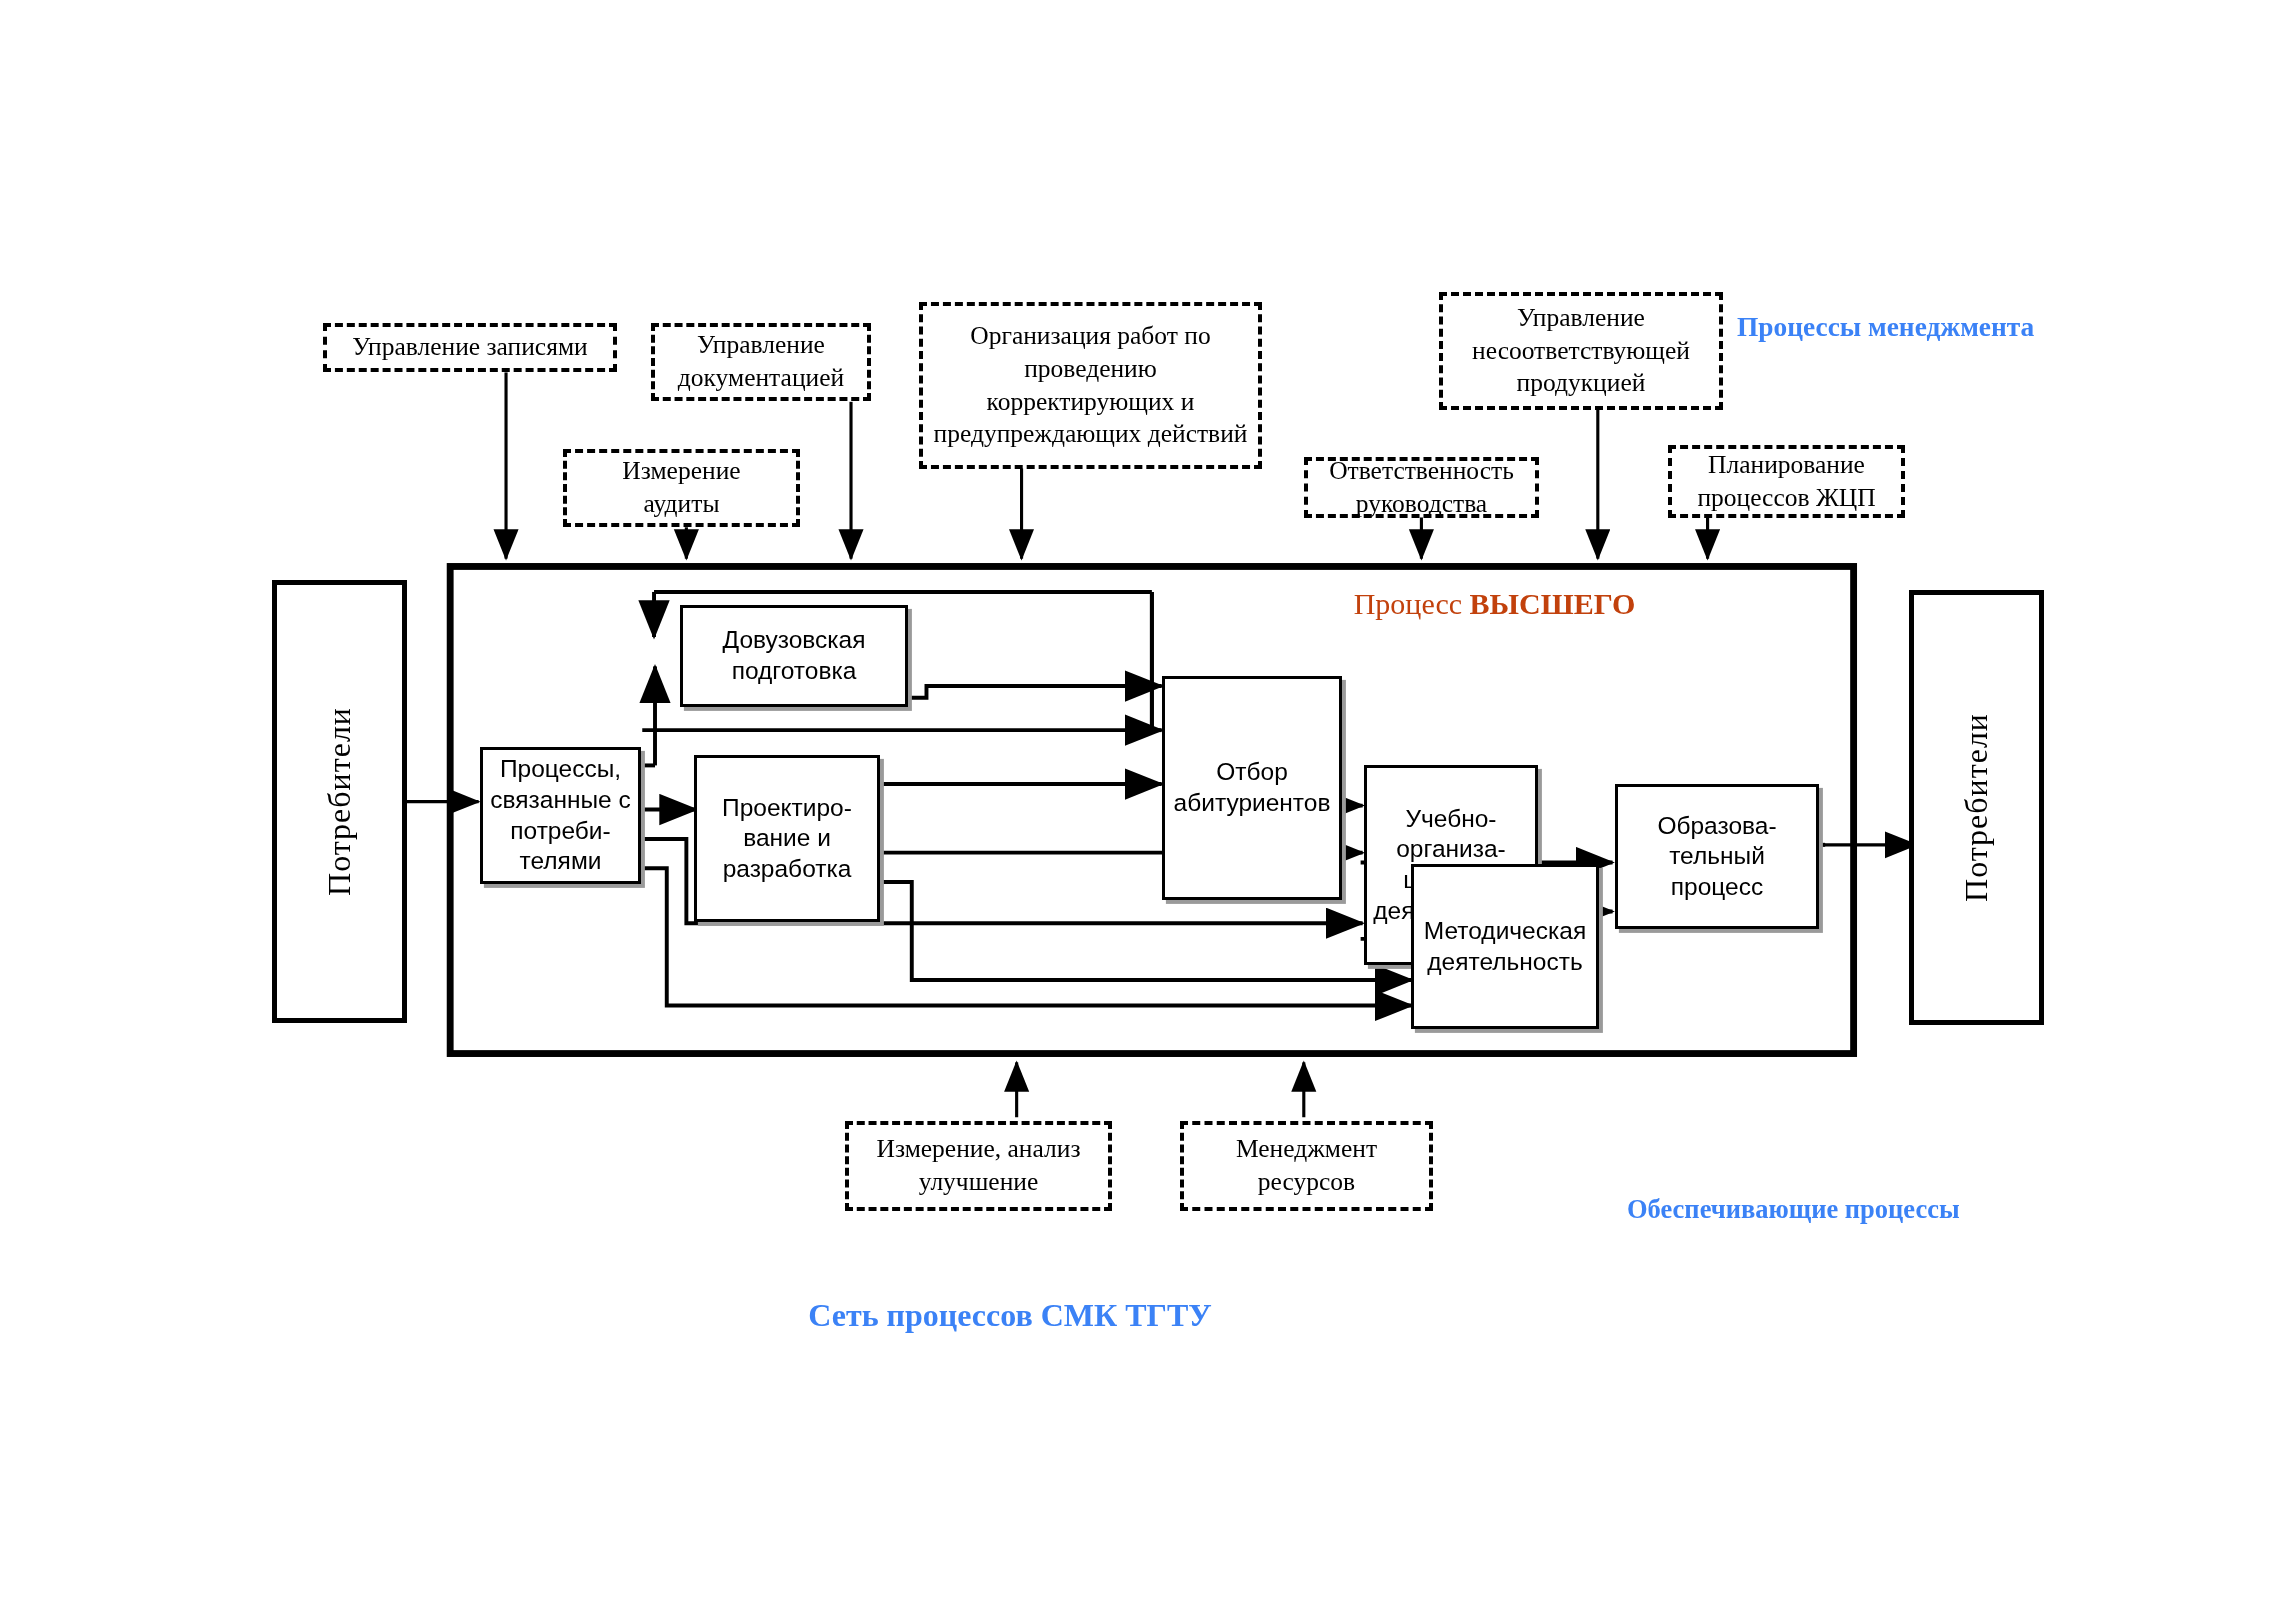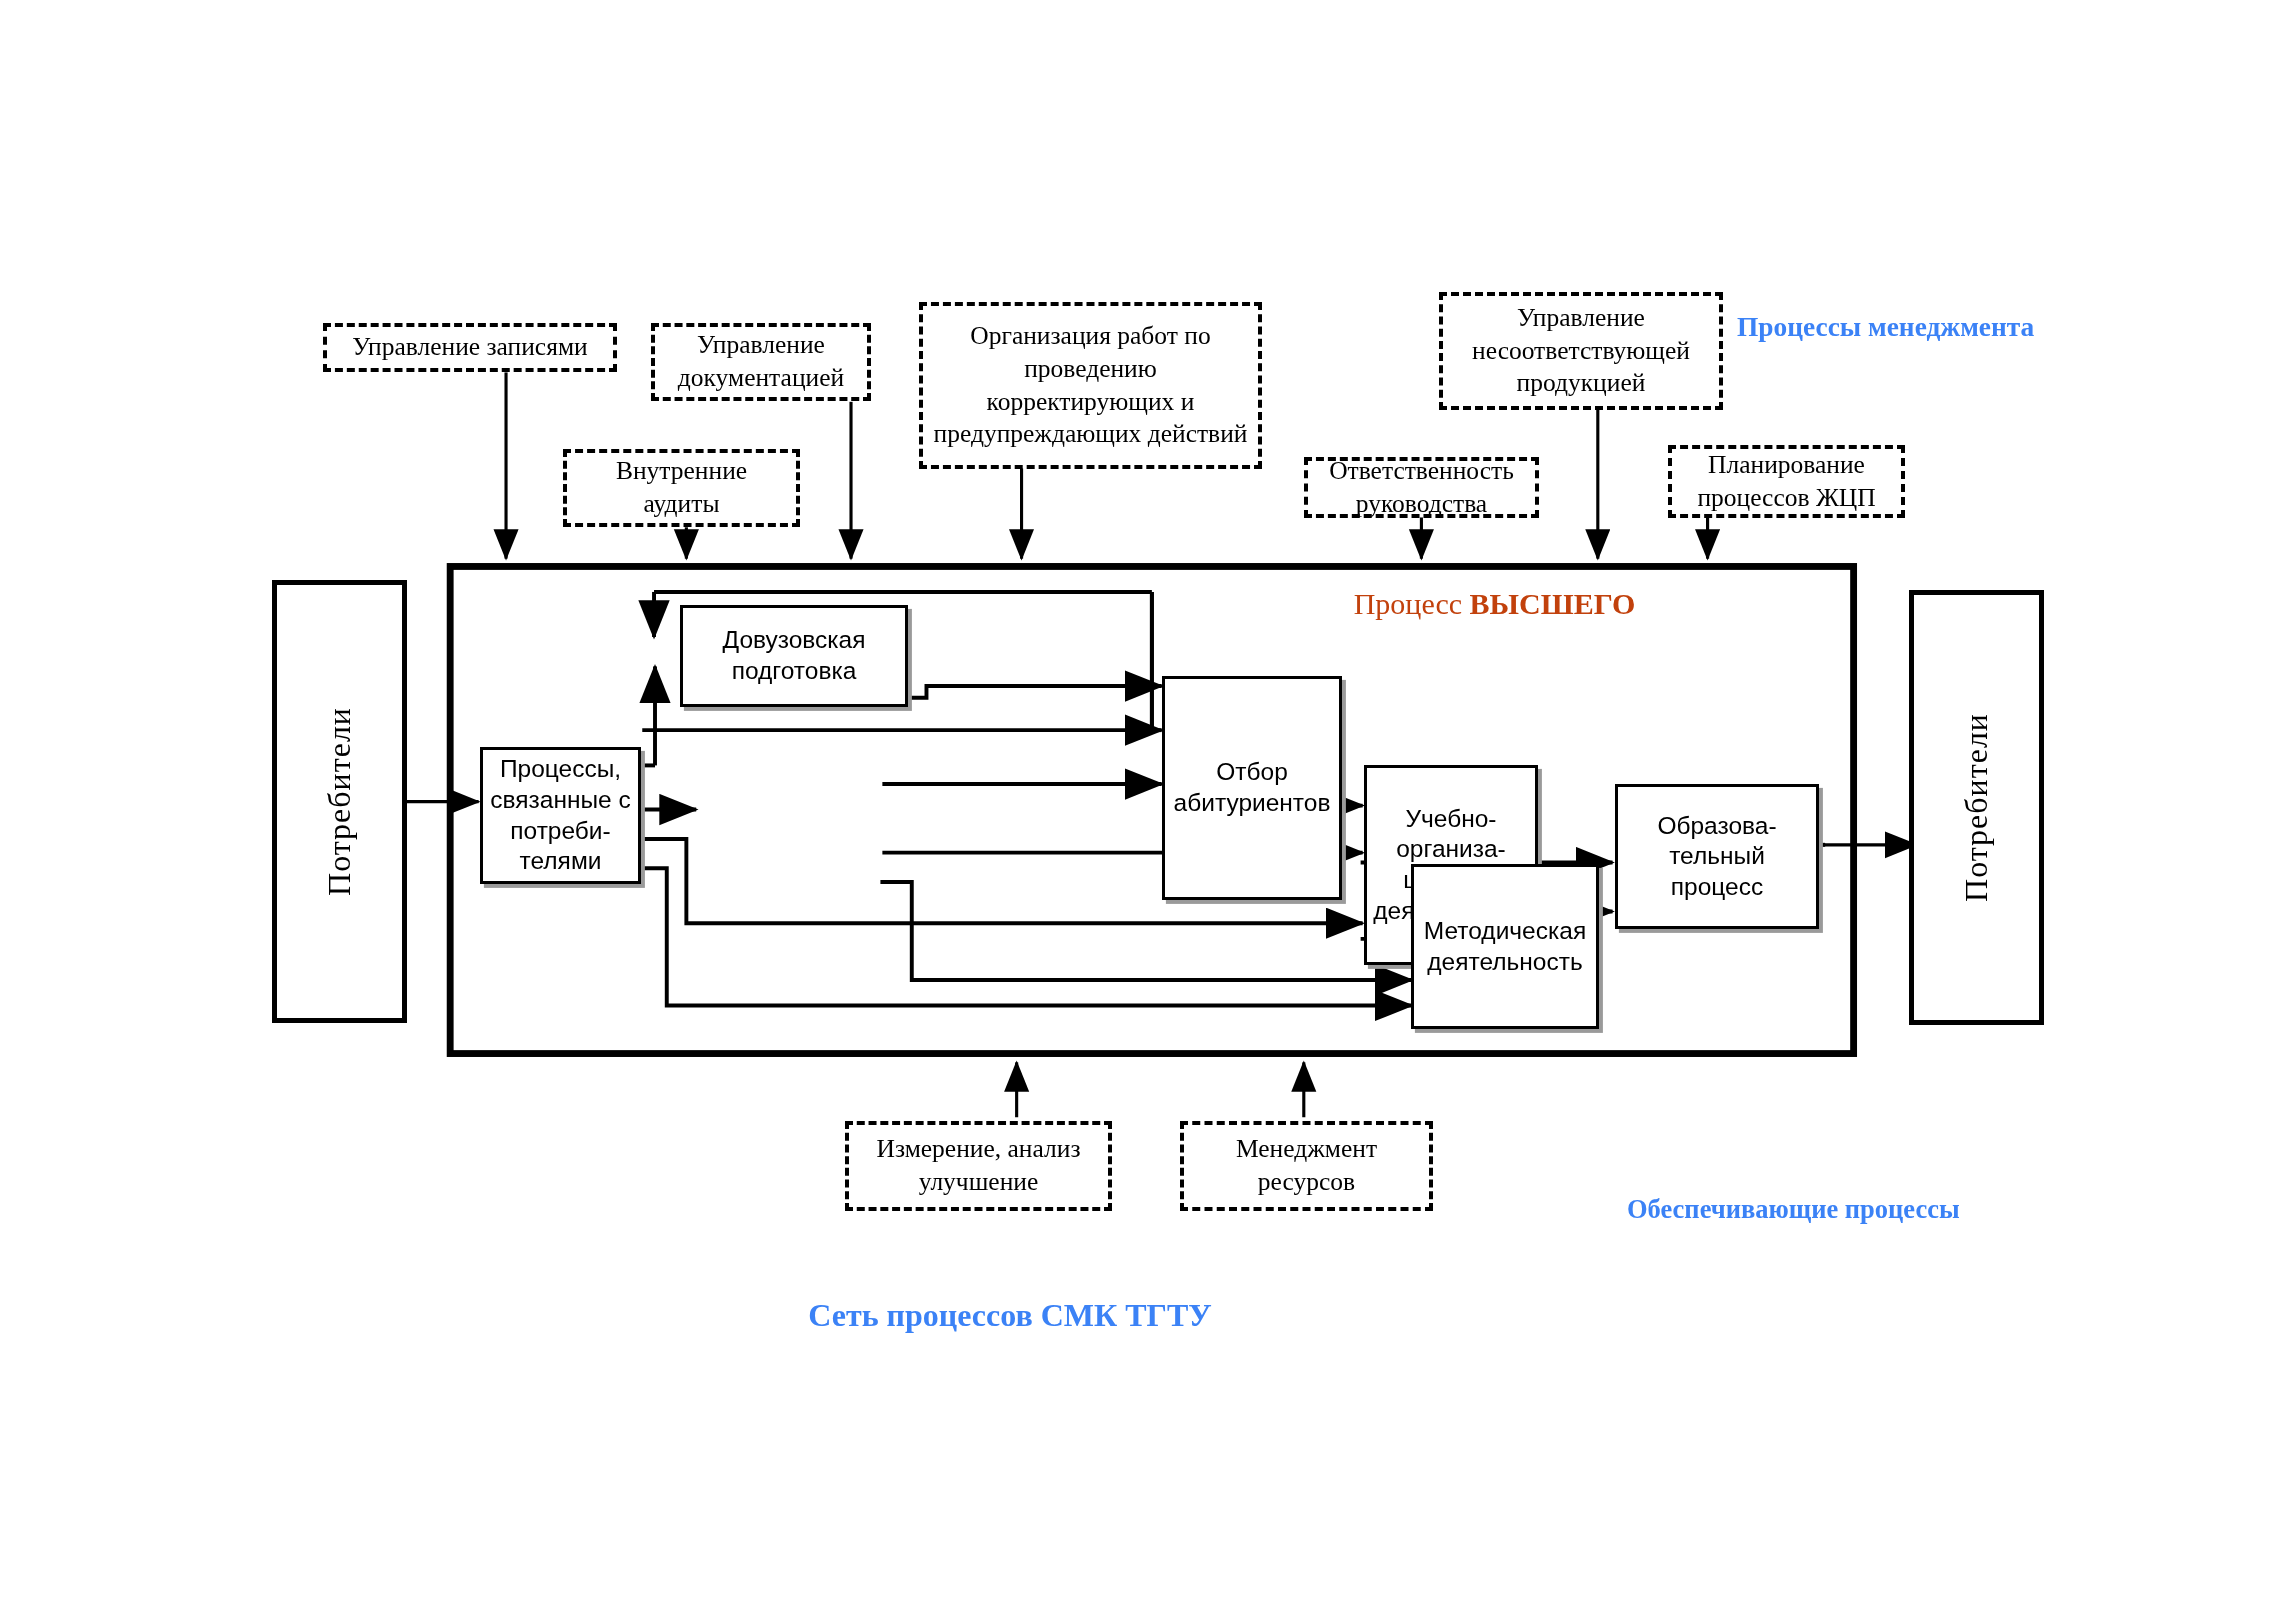--- a/index.html
+++ b/index.html
@@ -107,21 +107,21 @@
   <div class="dashbox" style="left:323px;top:323px;width:294px;height:49px;">
     <span>Управление записями</span>
   </div>
 
   <div class="dashbox" style="left:651px;top:323px;width:220px;height:78px;white-space:pre-line;">
     <span>Управление
 документацией</span>
   </div>
 
   <div class="dashbox" style="left:563px;top:449px;width:237px;height:78px;white-space:pre-line;">
-    <span>Внутренние
+    <span>Измерение
 аудиты</span>
   </div>
 
   <div class="dashbox" style="left:919px;top:302px;width:343px;height:167px;white-space:pre-line;">
     <span>Организация работ по
 проведению
 корректирующих и
 предупреждающих действий</span>
   </div>
 
@@ -162,20 +162,25 @@
 связанные с
 потреби-
 телями</span>
   </div>
 
   <div class="solidbox" style="left:680px;top:605px;width:228px;height:102px;white-space:pre-line;">
     <span>Довузовская
 подготовка</span>
   </div>
 
+  <div class="solidbox" style="left:694px;top:755px;width:186px;height:167px;white-space:pre-line;">
+    <span>Проектиро-
+вание и
+разработка</span>
+  </div>
 
   <div class="solidbox" style="left:1162px;top:676px;width:180px;height:224px;white-space:pre-line;">
     <span>Отбор
 абитуриентов</span>
   </div>
 
   <div class="solidbox" style="left:1364px;top:765px;width:174px;height:200px;white-space:pre-line;">
     <span>Учебно-
 организа-
 ционная

